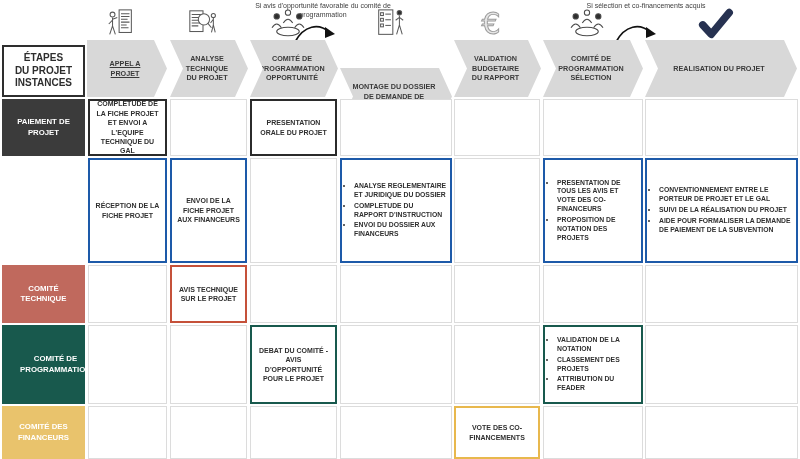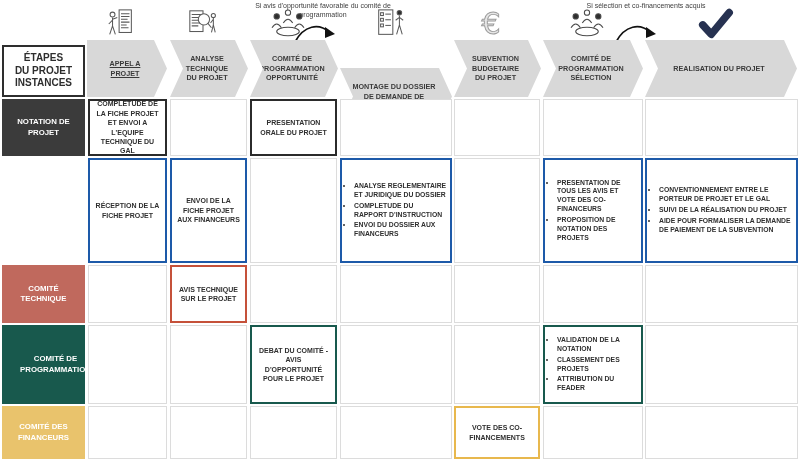--- a/index.html
+++ b/index.html
@@ -131,21 +131,21 @@
         </svg>
       </div>
       <div class="chevron" style="background: rgb(216, 216, 216); margin-top: 28px;">MONTAGE DU DOSSIER DE DEMANDE DE SUBVENTION</div>
     </div>
     <div class="stage-wrap" style="left: 454px; width: 87px;">
       <div class="stage-icon">
         <svg width="34" height="32" viewBox="0 0 36 34">
           <text x="18" y="28" font-size="32" text-anchor="middle" font-family="DejaVu Sans, sans-serif" fill="#e6e6e6" stroke="#9b9b9b" stroke-width="1">€</text>
         </svg>
       </div>
-      <div class="chevron" style="background: rgb(216, 216, 216);">SUBVENTION BUDGETAIRE DU PROJET</div>
+      <div class="chevron" style="background: rgb(216, 216, 216);">VALIDATION BUDGETAIRE DU RAPPORT</div>
     </div>
     <div class="stage-wrap" style="left: 543px; width: 100px;">
       <div class="stage-icon">
         <svg width="38" height="32" viewBox="0 0 40 34">
           <g fill="none" stroke="#4a4a4a" stroke-width="1.1">
             <circle cx="8" cy="9" r="2.8" fill="#2e2e2e"></circle>
             <path d="M3 21 q5 -8 10 0" fill="#fff"></path>
             <circle cx="20" cy="5" r="2.8" fill="#fff"></circle>
             <path d="M15 16 q5 -8 10 0" fill="#fff"></path>
             <circle cx="32" cy="9" r="2.8" fill="#2e2e2e"></circle>
@@ -157,21 +157,21 @@
       <div class="chevron" style="background: rgb(216, 216, 216);">COMITÉ DE PROGRAMMATION SÉLECTION</div>
     </div>
     <div class="stage-wrap" style="left: 645px; width: 152px;">
       <div class="stage-icon">
         <svg width="44" height="34" viewBox="0 0 44 36">
           <path d="M9 20 L18 30 L37 7" fill="none" stroke="#273251" stroke-width="8" stroke-linecap="round" stroke-linejoin="round"></path>
         </svg>
       </div>
       <div class="chevron" style="background: rgb(216, 216, 216);">REALISATION DU PROJET</div>
     </div>
-    <div class="row-label" style="left: 2px; width: 83px; top: 99px; height: 57px; background: rgb(59, 59, 59);">NOTATION DE PROJET</div>
+    <div class="row-label" style="left: 2px; width: 83px; top: 99px; height: 57px; background: rgb(59, 59, 59);">PAIEMENT DE PROJET</div>
     <div class="cell filled" style="left: 88px; width: 79px; top: 99px; height: 57px; border-color: rgb(43, 43, 43);">
       <div class="single">COMPLETUDE DE LA FICHE PROJET ET ENVOI A L'EQUIPE TECHNIQUE DU GAL</div>
     </div>
     <div class="cell" style="left: 170px; width: 77px; top: 99px; height: 57px;"></div>
     <div class="cell filled" style="left: 250px; width: 87px; top: 99px; height: 57px; border-color: rgb(43, 43, 43);">
       <div class="single">PRESENTATION ORALE DU PROJET</div>
     </div>
     <div class="cell" style="left: 340px; width: 112px; top: 99px; height: 57px;"></div>
     <div class="cell" style="left: 454px; width: 86px; top: 99px; height: 57px;"></div>
     <div class="cell" style="left: 543px; width: 100px; top: 99px; height: 57px;"></div>

